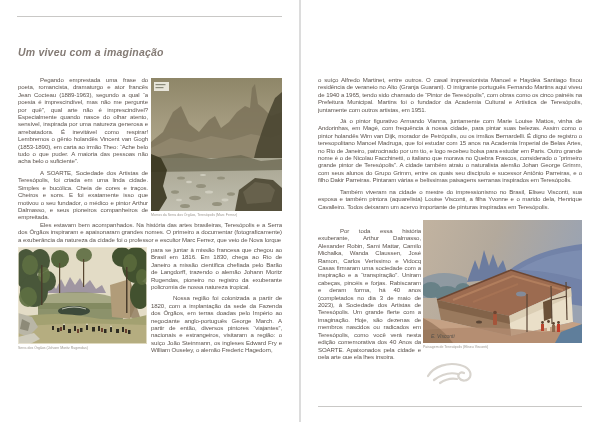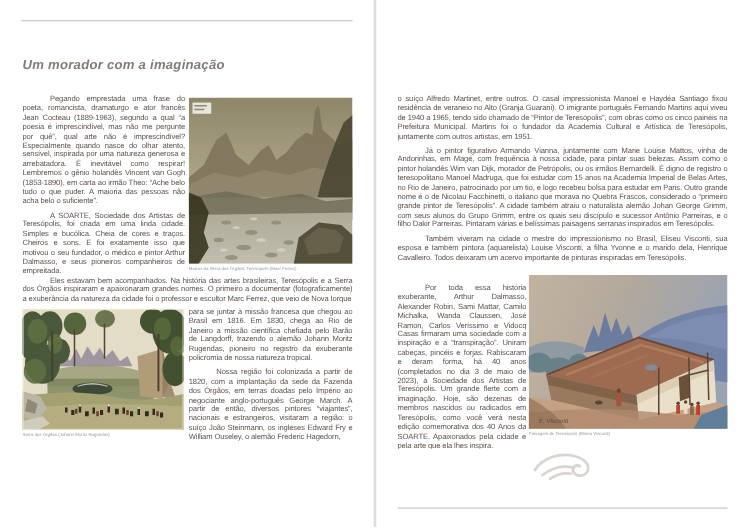--- a/index.html
+++ b/index.html
@@ -35,21 +35,21 @@
   .ornament { position:absolute; left:124px; top:360px; width:52px; height:26px; }
 </style>
 </head>
 <body>
 
 <div class="spread">
 
   <div class="page page-left">
     <div class="rule rule-top"></div>
 
-    <h1 class="doc-title">Um morador com a imaginação</h1>
+    <h1 class="doc-title">Um viveu com a imaginação</h1>
 
     <div class="txt col-a">
       <p>Pegando emprestada uma frase do poeta, romancista, dramaturgo e ator francês Jean Cocteau (1889-1963), segundo a qual “a poesia é imprescindível, mas não me pergunte por quê”, qual arte não é imprescindível? Especialmente quando nasce do olhar atento, sensível, inspirada por uma natureza generosa e arrebatadora. É inevitável como respirar! Lembremos o gênio holandês Vincent van Gogh (1853-1890), em carta ao irmão Theo: “Ache belo tudo o que puder. A maioria das pessoas não acha belo o suficiente”.</p>
       <p>A SOARTE, Sociedade dos Artistas de Teresópolis, foi criada em uma linda cidade. Simples e bucólica. Cheia de cores e traços. Cheiros e sons. E foi exatamente isso que motivou o seu fundador, o médico e pintor Arthur Dalmasso, e seus pioneiros companheiros de empreitada.</p>
     </div>
 
     <figure class="fig-ferrez">
       <svg class="art" viewBox="0 0 131 133" width="131" height="133">
         <defs>
           <linearGradient id="fsky" x1="0" y1="0" x2="0" y2="1">

